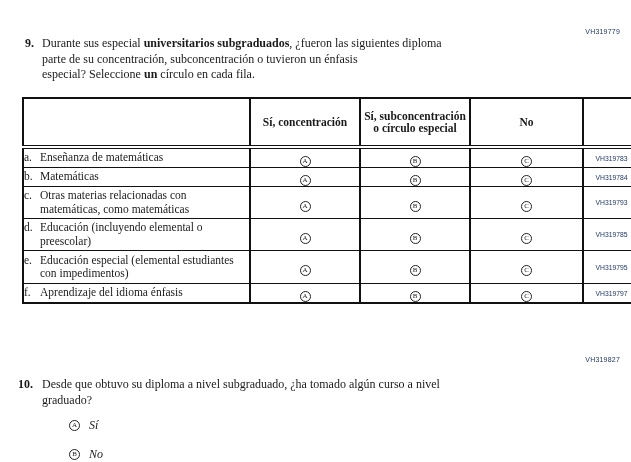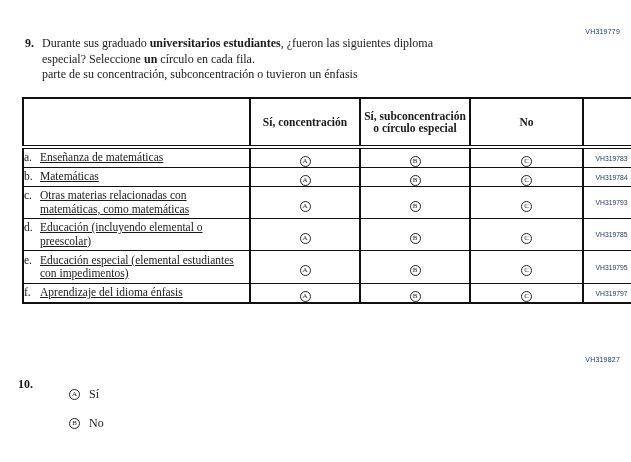--- a/index.html
+++ b/index.html
@@ -28,52 +28,52 @@
     padding:0; vertical-align:middle;
   }
   .grid thead th { border-bottom:4px double #111; height:46px; }
   .hdr {
     font-weight:bold; font-size:11.5px; line-height:12.5px; text-align:center;
     padding:2px 3px;
   }
   .lblcell { padding:2px 2px 2px 3px; }
   .lbl { display:flex; align-items:flex-start; }
   .lbl .letter { width:16px; flex:0 0 16px; font-size:11.5px; line-height:13.5px; }
-  .lbl .txt { flex:1; font-size:11.5px; line-height:13.5px;text-decoration:underline; }
+  .lbl .txt { flex:1; font-size:11.5px; line-height:13.5px; }
   .bubblecell { text-align:center; }
   .bubble {
     display:inline-flex; align-items:center; justify-content:center;
     width:11px; height:11px; border:1px solid #222; border-radius:50%;
     font-family:"Liberation Serif", serif; font-size:7px; line-height:1;
     color:#222; box-sizing:border-box; background:#fff; cursor:pointer;
   }
   .rowcode {
     font-family:"Liberation Sans", sans-serif; font-size:6.8px;
     color:#1f3864; text-align:center;
   }
   
   .opts { margin-top:10px; padding-left:27px; }
   .opt { display:flex; align-items:center; margin-bottom:13px; }
   .opt .bubble { margin-right:9px; }
-  .optlabel { font-size:12px; }
+  .optlabel { font-size:12px;font-style:italic; }
 </style>
 </head>
 <body>
 
 <div class="page">
 
   <div class="vhcode" style="top:28px; right:11px;">VH319779</div>
 
   <div class="qblock" style="left:25px; top:36px;">
     <div class="qrow">
       <div class="qnum" style="width:17px;">9.</div>
       <div class="qtext">
-        <div><span>Durante sus graduado </span><b>universitarios estudiantes</b><span>, ¿fueron las siguientes diploma</span></div>
+        <div><span>Durante sus especial </span><b>universitarios subgraduados</b><span>, ¿fueron las siguientes diploma</span></div>
+        <div>parte de su concentración, subconcentración o tuvieron un énfasis</div>
         <div><span>especial? Seleccione </span><b>un</b><span> círculo en cada fila.</span></div>
-        <div>parte de su concentración, subconcentración o tuvieron un énfasis</div>
       </div>
     </div>
   </div>
 
   <table class="grid">
     <colgroup>
       <col style="width:227px">
         <col style="width:110px">
         <col style="width:110px">
         <col style="width:113px">
@@ -163,20 +163,22 @@
       </tr>
     </tbody>
   </table>
 
   <div class="vhcode" style="top:356px; right:11px;">VH319827</div>
 
   <div class="qblock" style="left:18px; top:377px;">
     <div class="qrow">
       <div class="qnum" style="width:24px;">10.</div>
       <div class="qtext">
+        <div>Desde que obtuvo su diploma a nivel subgraduado, ¿ha tomado algún curso a nivel</div>
+        <div>graduado?</div>
         <div class="opts">
           <div class="opt">
             <span class="bubble">A</span>
             <span class="optlabel">Sí</span>
           </div>
           <div class="opt">
             <span class="bubble">B</span>
             <span class="optlabel">No</span>
           </div>
         </div>

